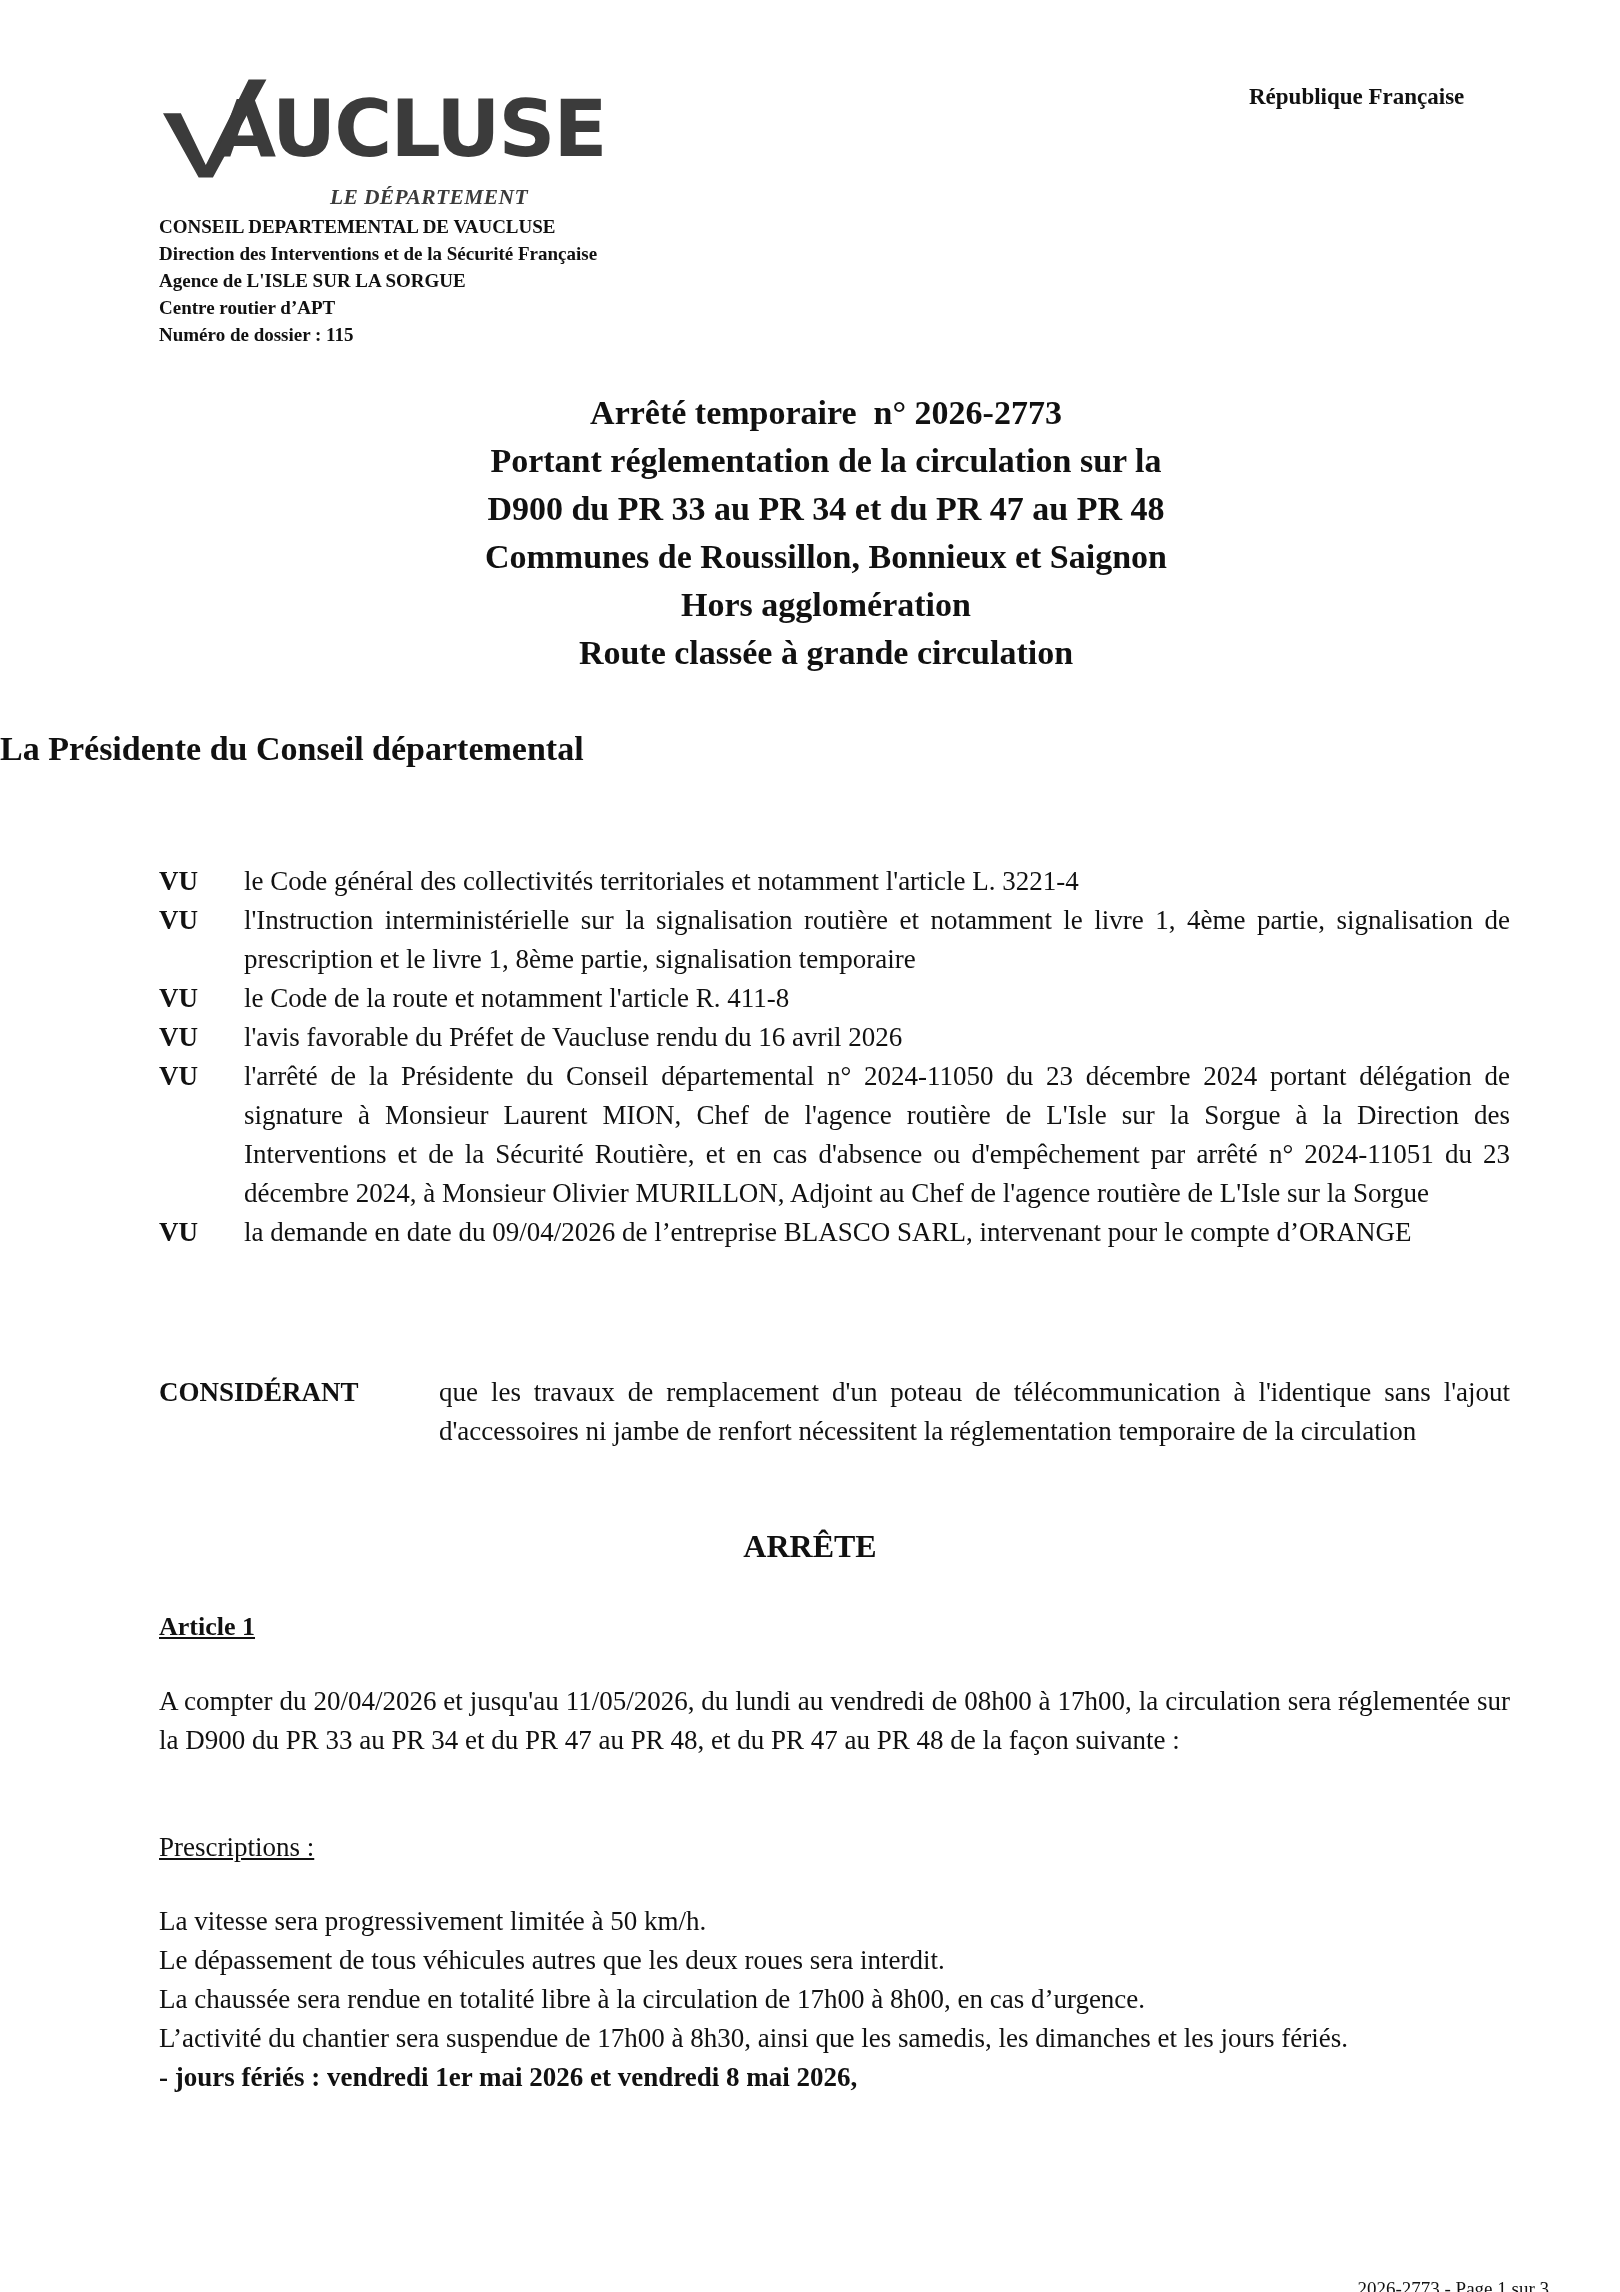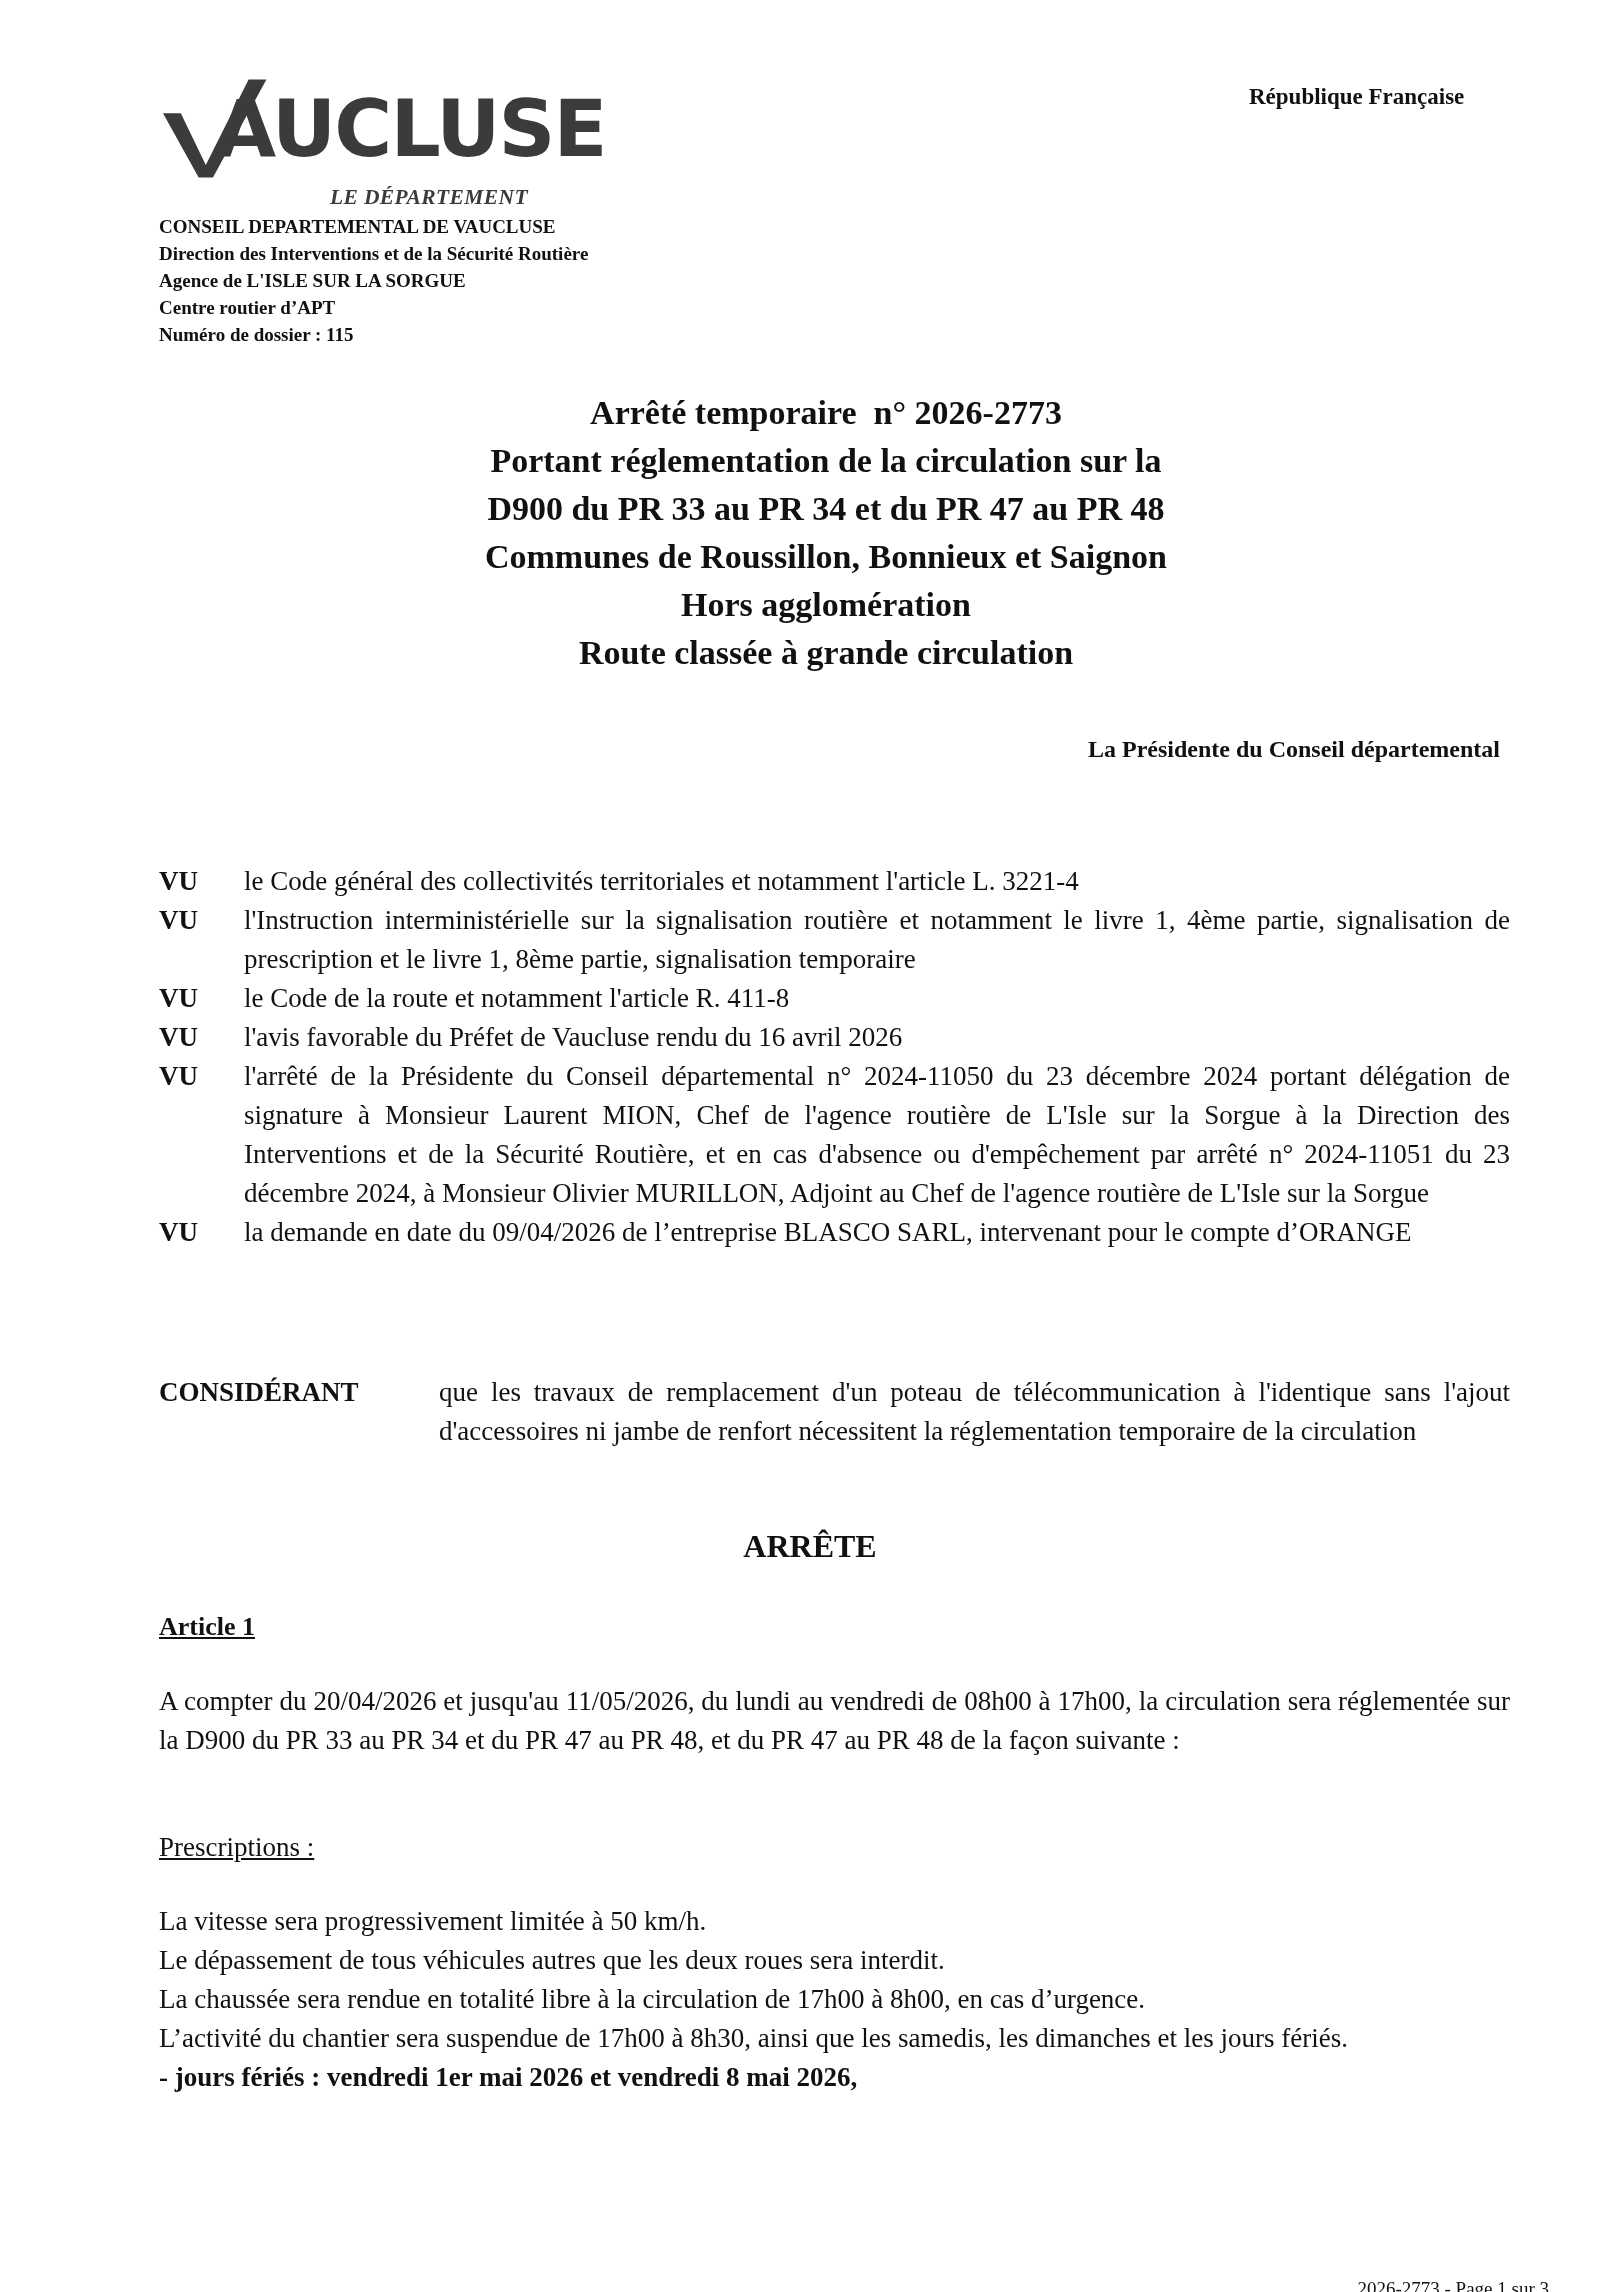--- a/index.html
+++ b/index.html
@@ -16,21 +16,21 @@
   .logo-v { position: absolute; left: 3.6px; top: 0; width: 107px; height: 99px; }
   .logo-sub { position: absolute; right: 0; top: 106px; font-family: "Liberation Serif", serif;
               font-style: italic; font-weight: bold; font-size: 21.5px; color: #3b3b3b; letter-spacing: 0.4px; white-space: nowrap; text-align: right; }
 
   .org { left: 159px; top: 213px; font-size: 19px; font-weight: bold; line-height: 27px; }
   .org div { white-space: nowrap; }
 
   
   .title { left: 0; width: 1620px; top: 389px; text-align: center; font-size: 34px; font-weight: bold; line-height: 48px; margin-left: 16px; }
   .title div { white-space: nowrap; }
-  .president { left: 0; width: 1500px; top: 725px; text-align: right; font-size: 24px; font-weight: bold; line-height: 48px; white-space: nowrap; }
+  .president { left: 0; width: 1500px; top: 725px; text-align: left; font-size: 34px; font-weight: bold; line-height: 48px; white-space: nowrap; }
 
   
   .vus { left: 159px; top: 862px; width: 1351px; font-size: 27px; line-height: 39px; }
   .vu-row { display: flex; }
   .vu-label { width: 85px; flex: 0 0 85px; font-weight: bold; }
   .vu-text { flex: 1; text-align: justify; }
 
   .consid { left: 159px; top: 1373px; width: 1351px; font-size: 27px; line-height: 39px; display: flex; }
   .consid-label { width: 280px; flex: 0 0 280px; font-weight: bold; }
   .consid-text { flex: 1; text-align: justify; }
@@ -57,21 +57,21 @@
 <div class="abs logo">
   <svg class="logo-v" viewBox="0 0 120 110" width="107" height="99">
     <polygon points="0,38 20,38 48,96 96,0 116,0 56,110 40,110" fill="#3b3b3b"></polygon>
   </svg>
   <div class="logo-word" style="left:56px;">AUCLUSE</div>
   <div class="logo-sub">LE DÉPARTEMENT</div>
 </div>
 
 <div class="abs org">
   <div>CONSEIL DEPARTEMENTAL DE VAUCLUSE</div>
-  <div>Direction des Interventions et de la Sécurité Routière</div>
+  <div>Direction des Interventions et de la Sécurité Française</div>
   <div>Agence de L'ISLE SUR LA SORGUE</div>
   <div>Centre routier d’APT</div>
   <div>Numéro de dossier : 115</div>
 </div>
 
 <div class="abs title">
   <div style="white-space:pre;">Arrêté temporaire  n° 2026-2773</div>
   <div>Portant réglementation de la circulation sur la</div>
   <div>D900 du PR 33 au PR 34 et du PR 47 au PR 48</div>
   <div>Communes de Roussillon, Bonnieux et Saignon</div>

